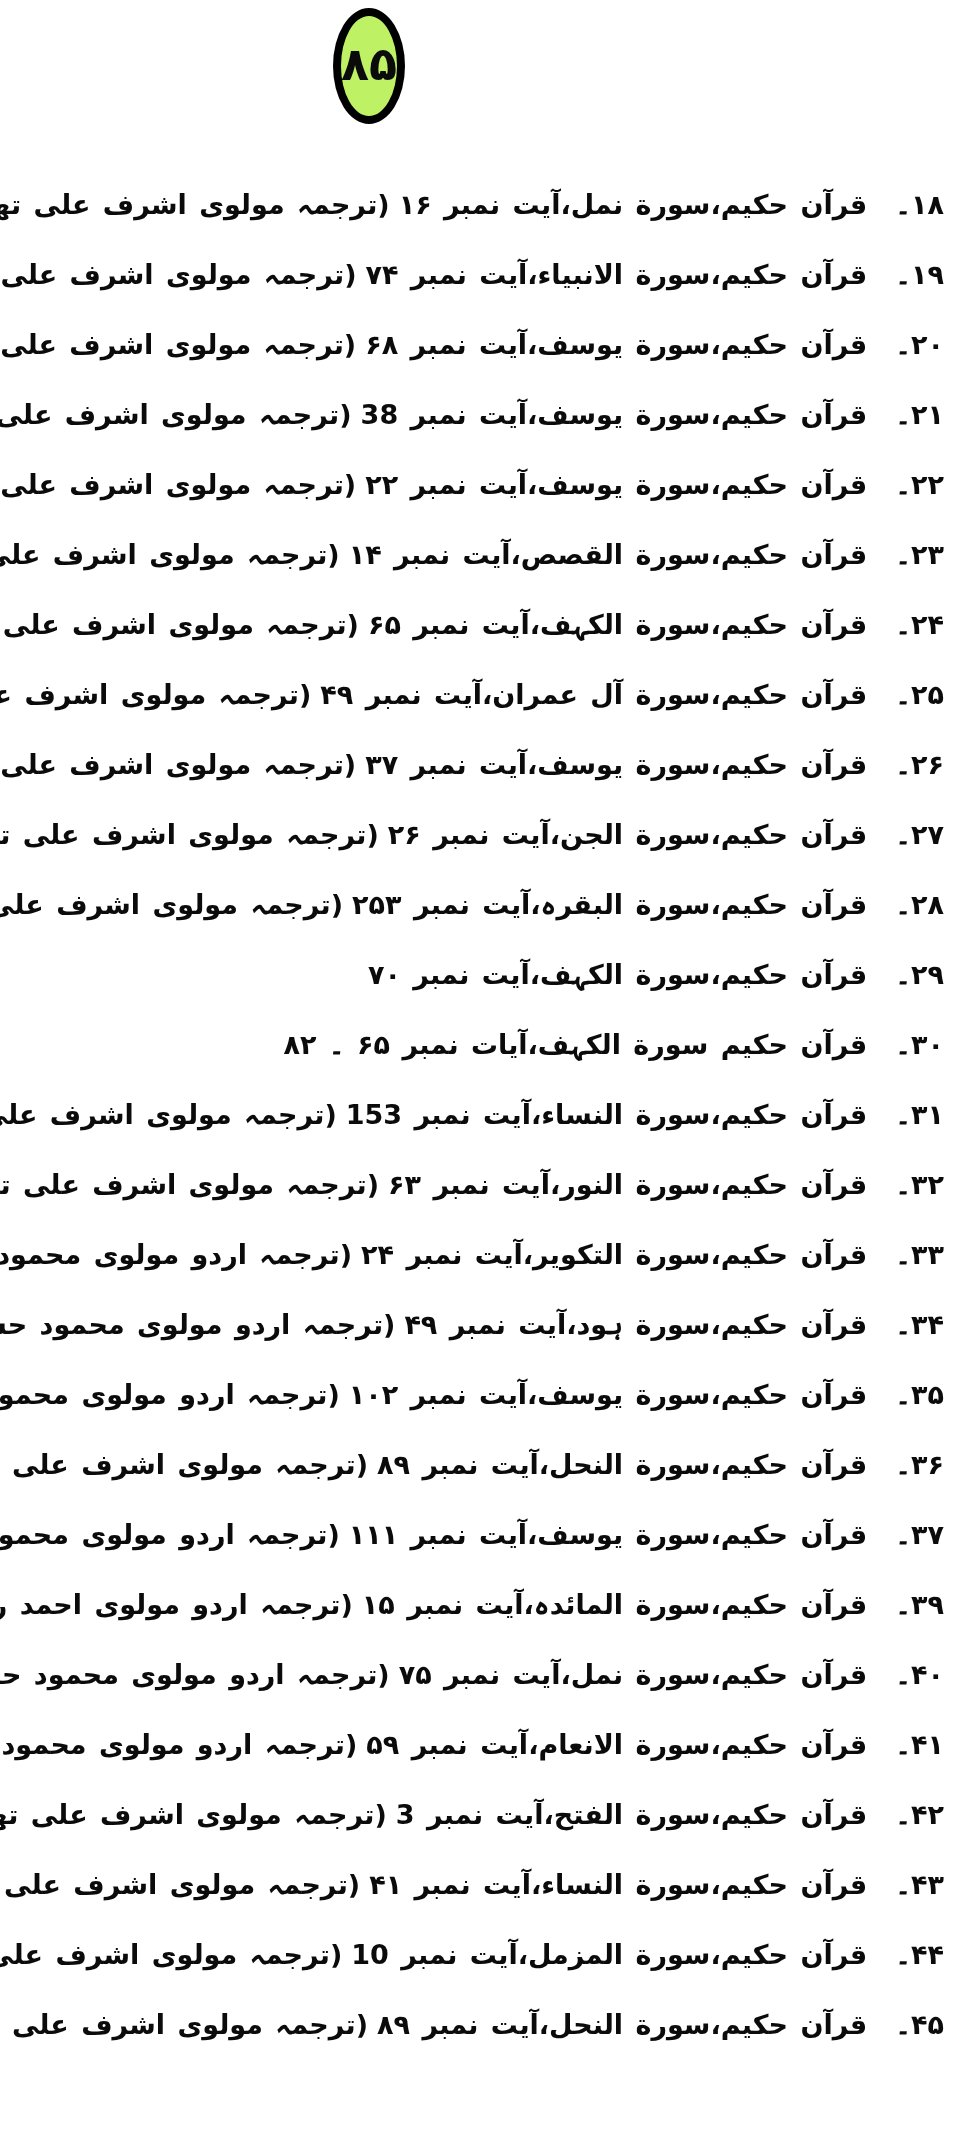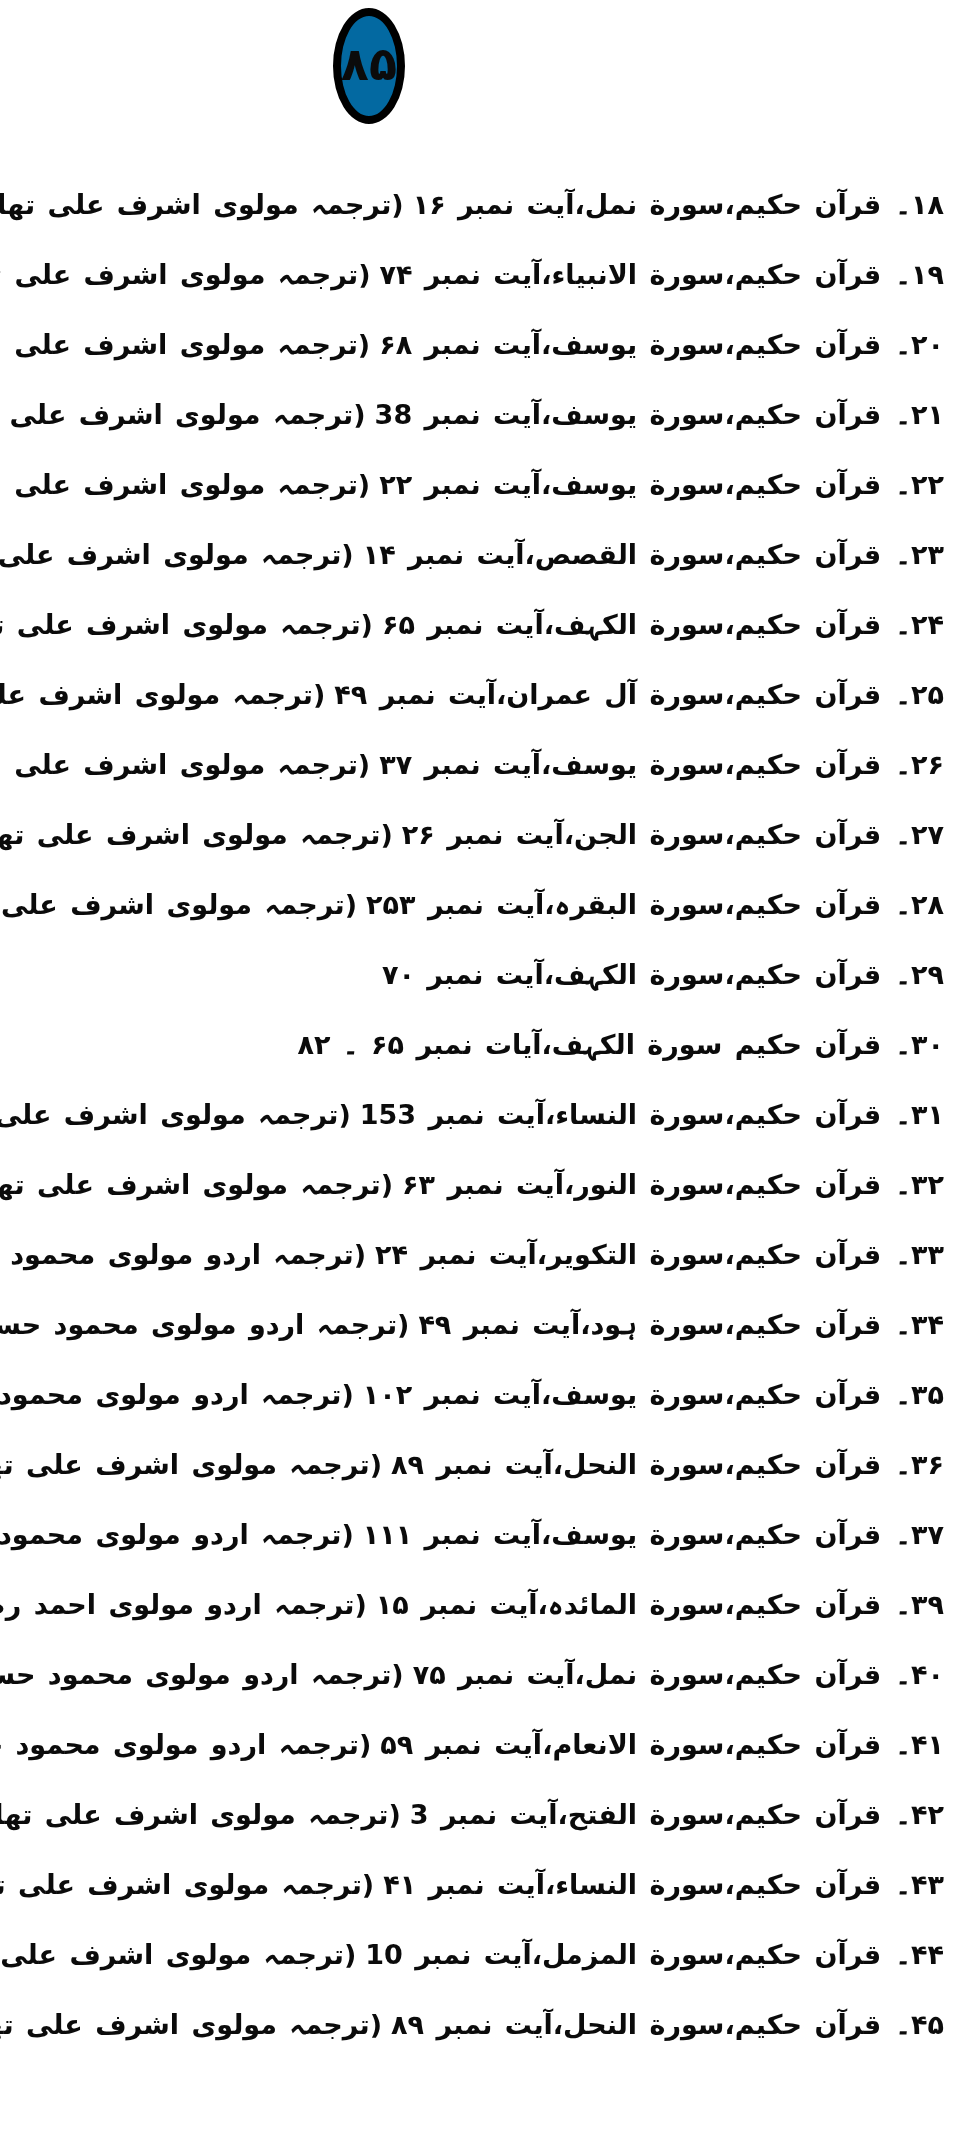--- a/index.html
+++ b/index.html
@@ -19,22 +19,22 @@
     position: absolute;
     left: 333px;
     top: 8px;
     width: 72px;
     height: 116px;
     border: 8px solid #000;
     border-radius: 50%;
     box-sizing: border-box;
     display: flex;
     align-items: center;
-    justify-content: flex-start;
-    background: #0369a1;
+    justify-content: flex-end;
+    background: #bef264;
   }
   .page-badge span {
     font-size: 46px;
     font-weight: bold;
     line-height: 1;
     transform: translateY(-2px);
   }
   .refs {
     position: absolute;
     top: 170px;
@@ -47,21 +47,21 @@
     direction: rtl;
     text-align: right;
     height: 70px;
     line-height: 70px;
     white-space: nowrap;
     font-size: 27px;
     font-weight: bold;
     word-spacing: 3px;
   }
   .num {
-    margin-left: 14px;
+    margin-left: 28px;
     display: inline-block;
   }
   .cit {
     margin-left: 9px;
   }
 </style>
 </head>
 <body>
 
 <div class="page-badge">

